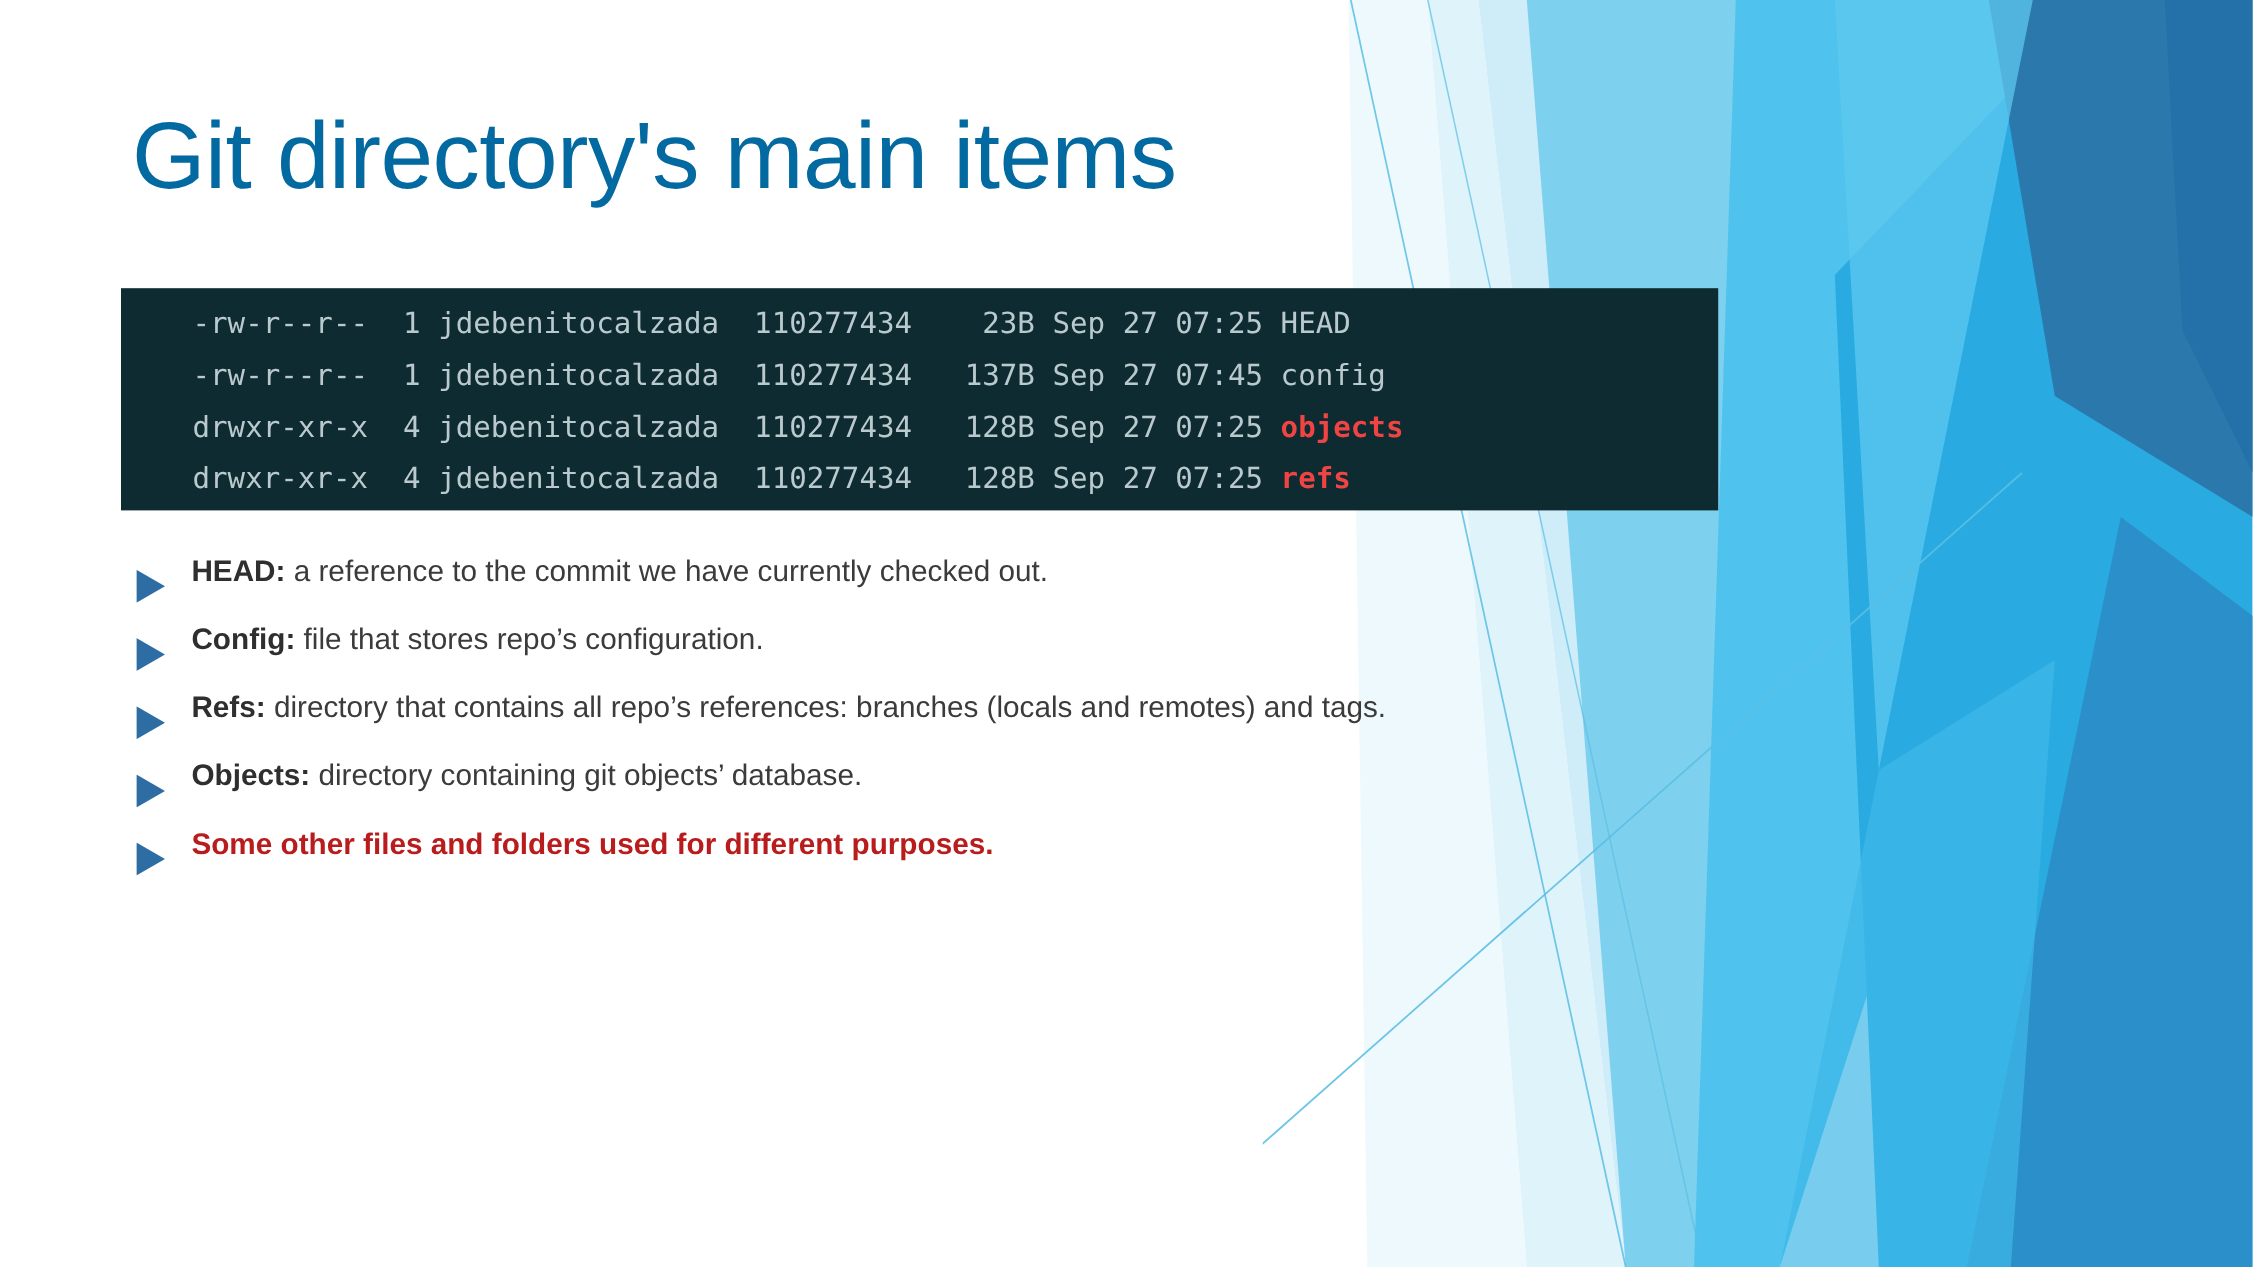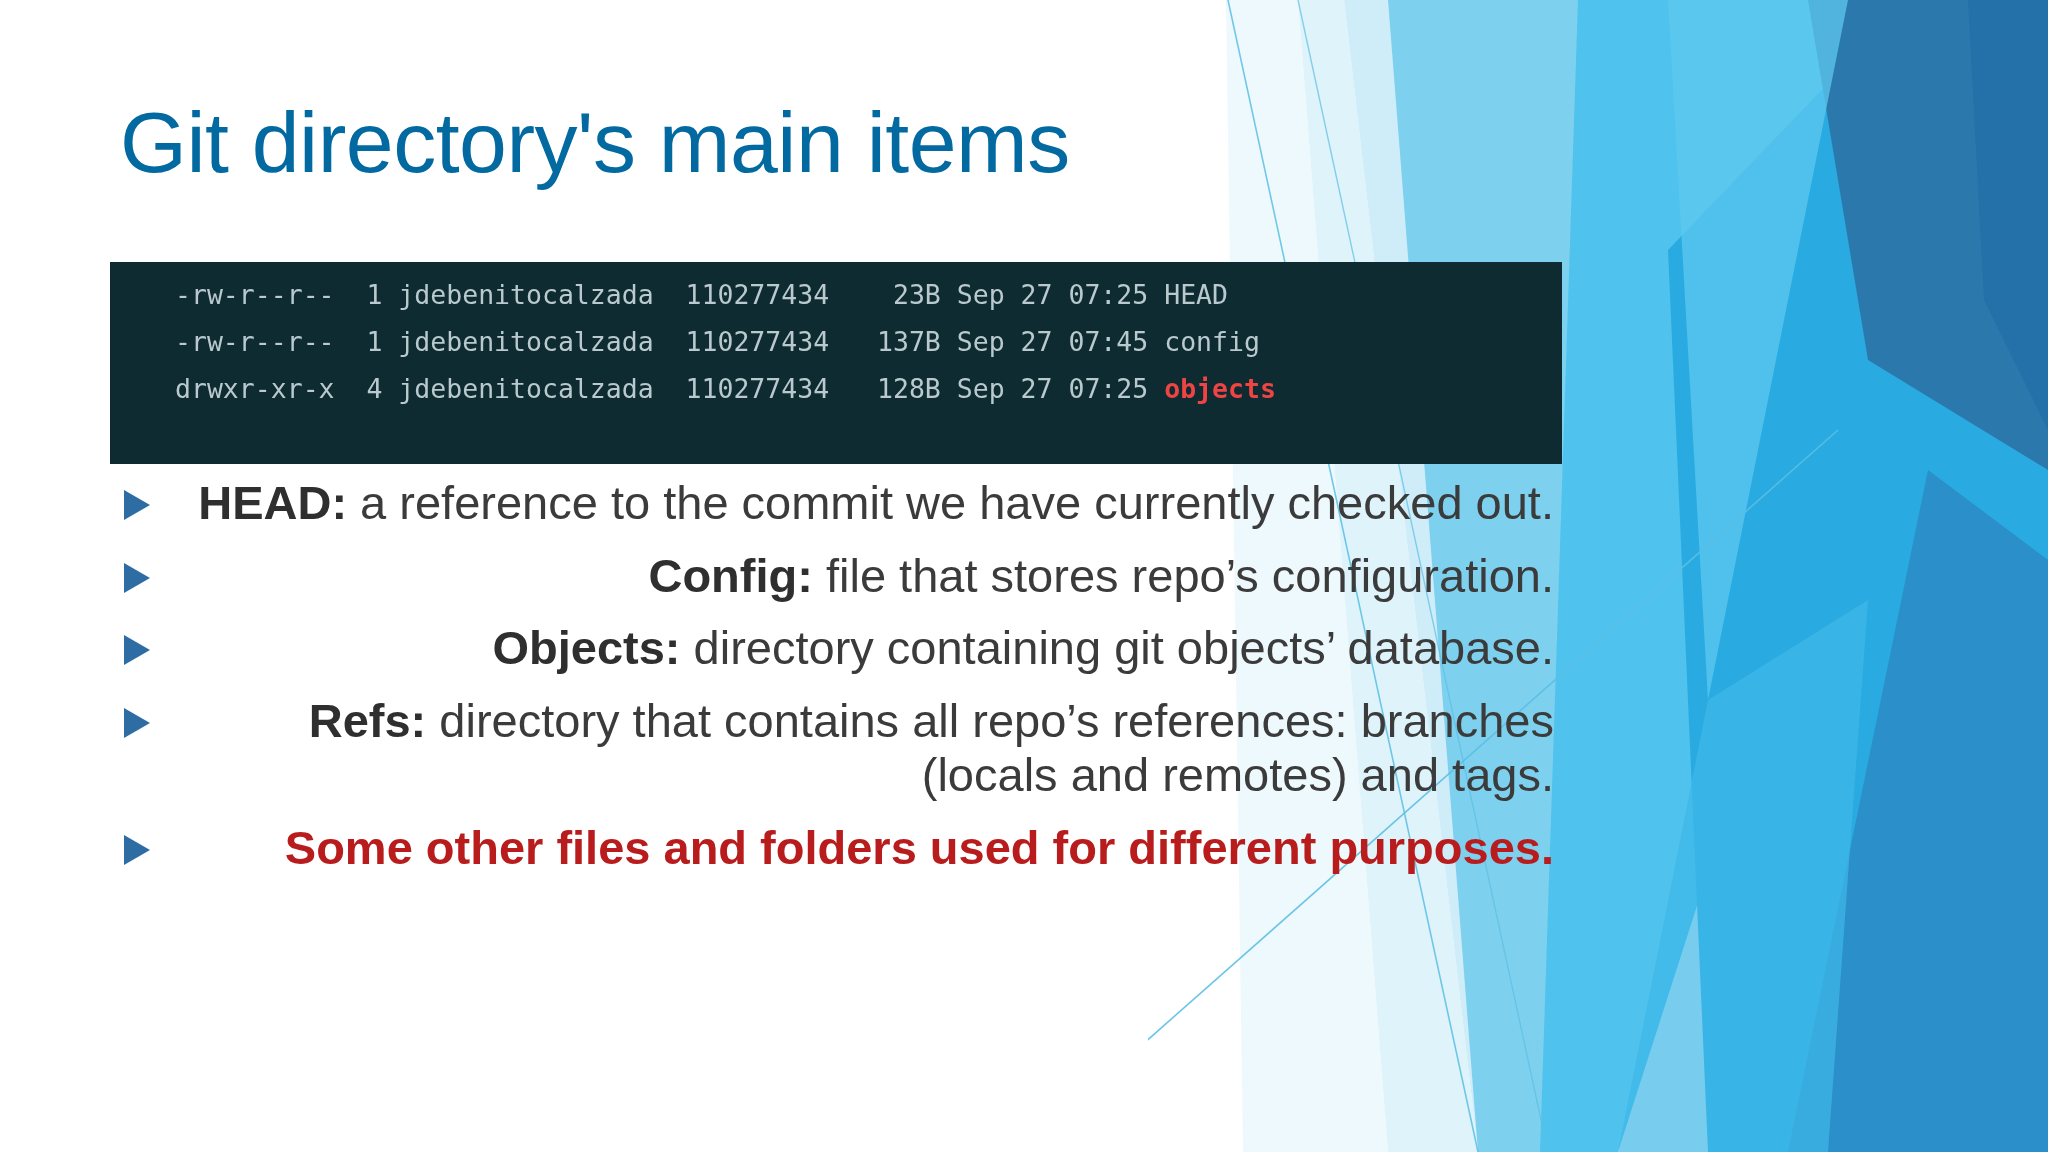--- a/index.html
+++ b/index.html
@@ -69,26 +69,25 @@
   }
   #terminal .dirname {
     font-weight: bold;
     color: #ef4444;
   }
 
   
   #bullets {
     position: absolute;
     left: 124px;
-    top: 476px;
+    top: 504px;
     width: 1430px;
     color: #3b3b3b;
-    font-size: 47px;
+    font-size: 27px;
     line-height: 1.16;
-    text-align: right;
   }
   .bullet {
     display: flex;
     align-items: flex-start;
     margin-bottom: 18px;
   }
   .bullet .tri {
     flex: 0 0 auto;
     width: 26px;
     margin-right: 24px;
@@ -141,20 +140,21 @@
   </svg>
 
   <div id="title">Git directory's main items</div>
 
   <div id="terminal">
     <div class="cut">drwxr-xr-x</div>
     <div id="term-rows">
         <div class="row"><span>-rw-r--r--  1 jdebenitocalzada  110277434    23B Sep 27 07:25 </span><span>HEAD</span></div>
         <div class="row"><span>-rw-r--r--  1 jdebenitocalzada  110277434   137B Sep 27 07:45 </span><span>config</span></div>
         <div class="row"><span>drwxr-xr-x  4 jdebenitocalzada  110277434   128B Sep 27 07:25 </span><span class="dirname">objects</span></div>
+        <div class="row"><span>drwxr-xr-x  4 jdebenitocalzada  110277434   128B Sep 27 07:25 </span><span class="dirname">refs</span></div>
       </div>
   </div>
 
   <div id="bullets">
       <div class="bullet">
         <span class="tri">
           <svg width="26" height="30" viewBox="0 0 26 30">
             <polygon points="0,0 26,15 0,30" fill="#2e6da4"></polygon>
           </svg>
         </span>
@@ -167,29 +167,29 @@
           </svg>
         </span>
         <span class="txt"><span class="lead">Config:</span><span> file that stores repo’s configuration.</span></span>
       </div>
       <div class="bullet">
         <span class="tri">
           <svg width="26" height="30" viewBox="0 0 26 30">
             <polygon points="0,0 26,15 0,30" fill="#2e6da4"></polygon>
           </svg>
         </span>
-        <span class="txt"><span class="lead">Objects:</span><span> directory containing git objects’ database.</span></span>
+        <span class="txt"><span class="lead">Refs:</span><span>  directory that contains all repo’s references: branches (locals and remotes) and tags.</span></span>
       </div>
       <div class="bullet">
         <span class="tri">
           <svg width="26" height="30" viewBox="0 0 26 30">
             <polygon points="0,0 26,15 0,30" fill="#2e6da4"></polygon>
           </svg>
         </span>
-        <span class="txt"><span class="lead">Refs:</span><span>  directory that contains all repo’s references: branches (locals and remotes) and tags.</span></span>
+        <span class="txt"><span class="lead">Objects:</span><span> directory containing git objects’ database.</span></span>
       </div>
       <div class="bullet allbold">
         <span class="tri">
           <svg width="26" height="30" viewBox="0 0 26 30">
             <polygon points="0,0 26,15 0,30" fill="#2e6da4"></polygon>
           </svg>
         </span>
         <span class="txt"><span>Some other files and folders used for different purposes.</span></span>
       </div>
     </div>

